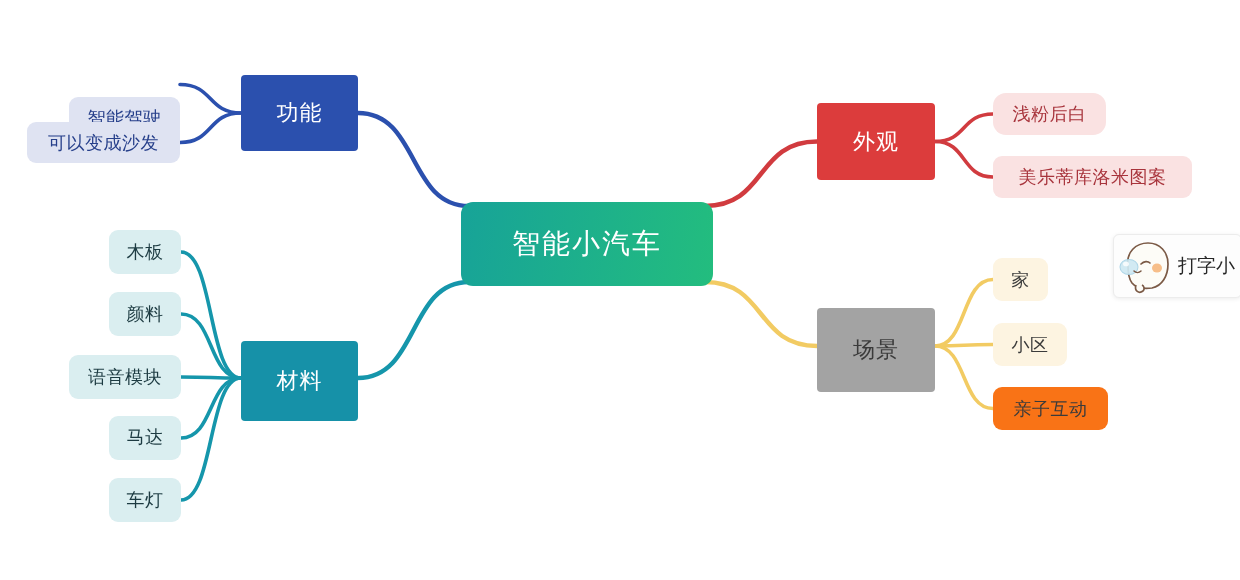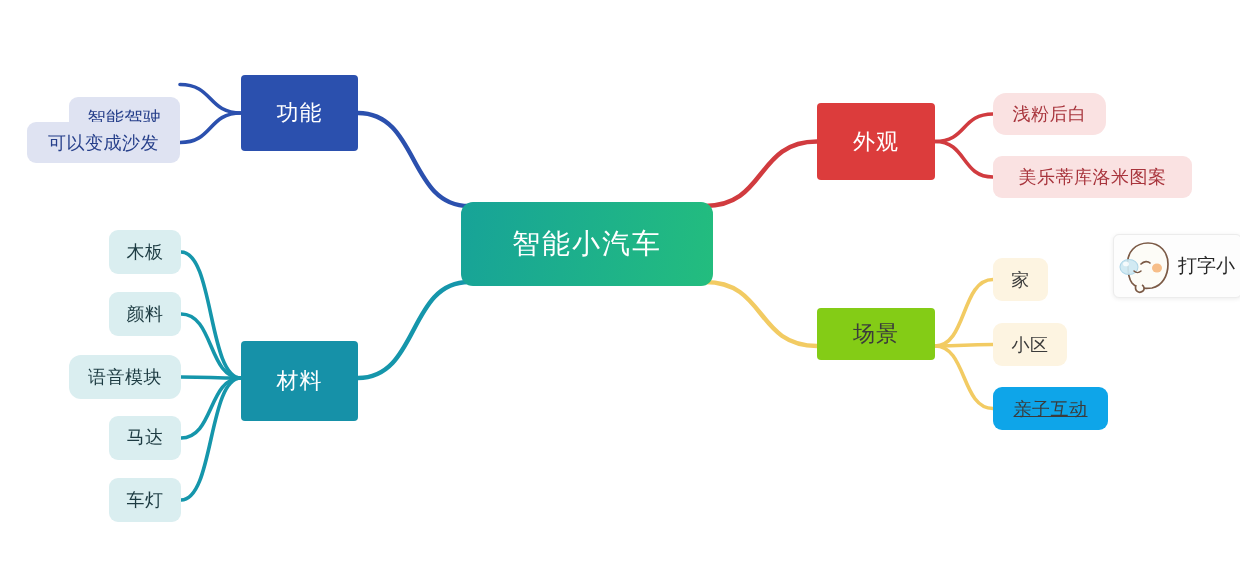--- a/index.html
+++ b/index.html
@@ -100,30 +100,30 @@
     </svg>
 
   <div id="nodes">
       <div class="node node-root" style="left: 461px; top: 202px; width: 252px; height: 84px; background: linear-gradient(100deg, rgb(23, 163, 152) 0%, rgb(35, 189, 126) 100%); color: rgb(255, 255, 255);">智能小汽车</div>
       <div class="node node-branch" style="left: 241px; top: 75px; width: 117px; height: 76px; background: rgb(43, 80, 174); color: rgb(255, 255, 255);">功能</div>
       <div class="node node-leaf" style="left: 69px; top: 64px; width: 111px; height: 41px; background: rgb(223, 227, 242); color: rgb(39, 64, 139); margin-top: 33px;">智能驾驶</div>
       <div class="node node-leaf" style="left: 27px; top: 122px; width: 153px; height: 41px; background: rgb(223, 227, 242); color: rgb(39, 64, 139);">可以变成沙发</div>
       <div class="node node-branch" style="left: 241px; top: 341px; width: 117px; height: 80px; background: rgb(22, 145, 168); color: #ffffff;">材料</div>
       <div class="node node-leaf" style="left: 109px; top: 230px; width: 72px; height: 44px; background: rgb(218, 238, 240); color: rgb(29, 59, 66);">木板</div>
       <div class="node node-leaf" style="left: 109px; top: 292px; width: 72px; height: 44px; background: rgb(218, 238, 240); color: rgb(29, 59, 66);">颜料</div>
-      <div class="node node-leaf" style="left: 69px; top: 355px; width: 112px; height: 44px; background: rgb(218, 238, 240); color: rgb(29, 59, 66); border-radius: 12px;">语音模块</div>
+      <div class="node node-leaf" style="left: 69px; top: 355px; width: 112px; height: 44px; background: rgb(218, 238, 240); color: rgb(29, 59, 66);">语音模块</div>
       <div class="node node-leaf" style="left: 109px; top: 416px; width: 72px; height: 44px; background: rgb(218, 238, 240); color: rgb(29, 59, 66); font-family: Liberation Mono, monospace;">马达</div>
       <div class="node node-leaf" style="left: 109px; top: 478px; width: 72px; height: 44px; background: rgb(218, 238, 240); color: rgb(29, 59, 66);">车灯</div>
       <div class="node node-branch" style="left: 817px; top: 103px; width: 118px; height: 77px; background: rgb(220, 60, 60); color: rgb(255, 255, 255);">外观</div>
       <div class="node node-leaf" style="left: 993px; top: 93px; width: 113px; height: 42px; background: rgb(250, 226, 226); color: rgb(168, 52, 60); border-radius: 13px;">浅粉后白</div>
       <div class="node node-leaf" style="left: 993px; top: 156px; width: 199px; height: 42px; background: rgb(250, 226, 226); color: rgb(168, 52, 60);">美乐蒂库洛米图案</div>
-      <div class="node node-branch" style="left: 817px; top: 308px; width: 118px; height: 52px; background: #84cc16; color: rgb(59, 59, 59);">场景</div>
+      <div class="node node-branch" style="left: 817px; top: 308px; width: 118px; height: 84px; background: #a3a3a3; color: rgb(59, 59, 59);">场景</div>
       <div class="node node-leaf" style="left: 993px; top: 258px; width: 55px; height: 43px; background: rgb(253, 244, 225); color: rgb(59, 59, 59);">家</div>
       <div class="node node-leaf" style="left: 993px; top: 323px; width: 74px; height: 43px; background: rgb(253, 244, 225); color: rgb(59, 59, 59);">小区</div>
-      <div class="node node-leaf" style="left: 993px; top: 387px; width: 115px; height: 43px; background: #0ea5e9; color: rgb(59, 59, 59); text-decoration: underline;">亲子互动</div>
+      <div class="node node-leaf" style="left: 993px; top: 387px; width: 115px; height: 43px; background: #f97316; color: rgb(59, 59, 59);">亲子互动</div>
     </div>
 
   <div class="sticker-card" style="left: 1113px; top: 234px; width: 127px; height: 62px;">
     <svg class="duck" viewBox="0 0 64 60" xmlns="http://www.w3.org/2000/svg">
 
       <path d="M14 30 C12 16 22 7 34 7 C46 7 54 16 54 28 C54 40 48 50 38 52
                C30 53 22 52 18 47 C15 43 14 37 14 30 Z" fill="#fdfcf7" stroke="#7b5a46" stroke-width="1.7" stroke-linejoin="round"></path>
 
       <path d="M22 49 C20 55 25 58 29 55 C31 53 30 50 28 49" fill="#fdfcf7" stroke="#7b5a46" stroke-width="1.7" stroke-linejoin="round"></path>
 

